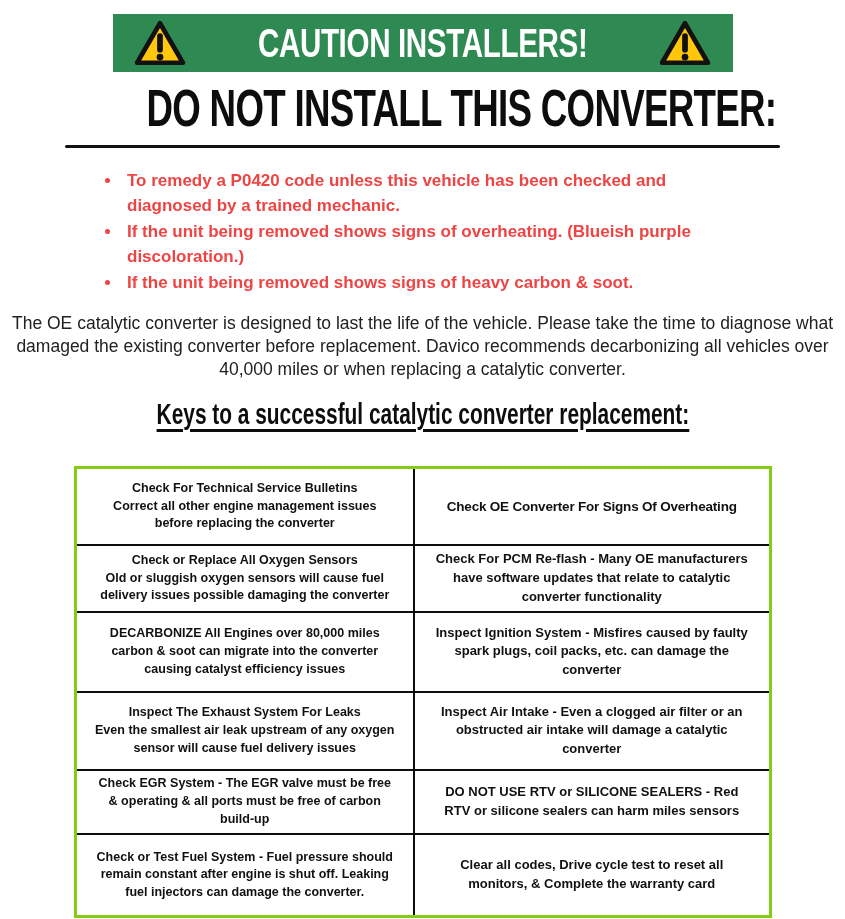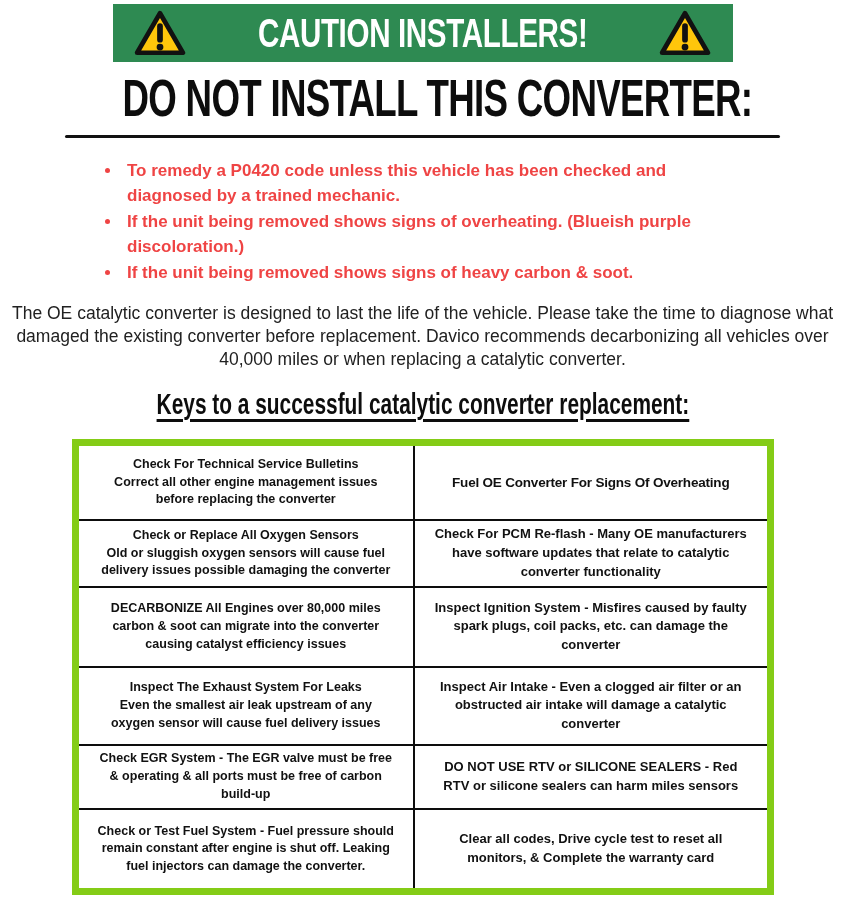--- a/index.html
+++ b/index.html
@@ -8,21 +8,21 @@
     width: 845px; height: 919px;
     background: #ffffff;
     font-family: "Liberation Sans", sans-serif;
     color: #0d0d0d;
     overflow: hidden;
   }
 
   
   .banner {
     width: 620px; height: 58px;
-    margin: 4px auto 0;
+    margin: 14px auto 0;
     background: #2e8a52;
     display: flex; align-items: center; justify-content: center;
     gap: 14px;
     text-align: right;
   }
   .banner-label {
     color: #ffffff;
     font-weight: 700;
     font-size: 40px;
     line-height: 1;
@@ -34,20 +34,21 @@
   .warn-icon { display: inline-block; line-height: 0; }
   .warn-icon svg { width: 52px; height: 47px; display: block; }
 
   
   .main-heading {
     margin: 14px 0 0;
     text-align: center;
     font-size: 51px;
     font-weight: 700;
     line-height: 0.92;
+    padding-left: 24px;
   }
   .condense-x {
     display: inline-block;
     transform: scaleX(0.72);
     transform-origin: 50% 50%;
     white-space: nowrap;
     letter-spacing: -1px;
   }
   .condense-keys {
     display: inline-block;
@@ -94,25 +95,25 @@
   .keys-heading {
     margin: 18px 0 0;
     text-align: center;
     font-size: 29px;
     font-weight: 700;
     line-height: 1.05;
   }
 
   
   table.checklist {
-    margin: 19px auto 0;
+    margin: 36px auto 0;
     border-collapse: collapse;
     table-layout: fixed;
     width: 695px;
-    border: 7px solid #84cc16;
+    border: 3px solid #84cc16;
   }
   col.c-left  { width: 339px; }
   col.c-right { width: 356px; }
   tr.r1 { height: 78px; }
   tr.r2 { height: 64px; }
   tr.r3 { height: 80px; }
   tr.r4 { height: 78px; }
   tr.r5 { height: 64px; }
   tr.r6 { height: 83px; }
   td {
@@ -169,21 +170,21 @@
     <colgroup>
         <col class="c-left">
         <col class="c-right">
       </colgroup>
     <tbody>
       <tr class="r1">
         <td class="left">
           <span class="cell-title">Check For Technical Service Bulletins</span>
           <span class="cell-body">Correct all other engine management issues before replacing the converter</span>
         </td>
-        <td class="right big">Fuel OE Converter For Signs Of Overheating</td>
+        <td class="right big">Check OE Converter For Signs Of Overheating</td>
       </tr>
       <tr class="r2">
         <td class="left">
           <span class="cell-title">Check or Replace All Oxygen Sensors</span>
           <span class="cell-body">Old or sluggish oxygen sensors will cause fuel delivery issues possible damaging the converter</span>
         </td>
         <td class="right">Check For PCM Re-flash - Many OE manufacturers have software updates that relate to catalytic converter functionality</td>
       </tr>
       <tr class="r3">
         <td class="left">

